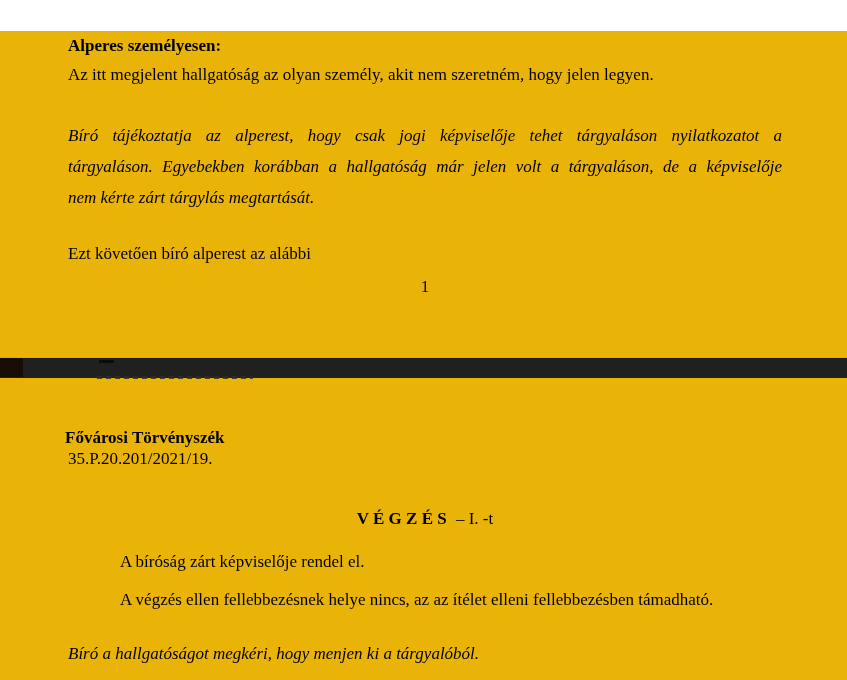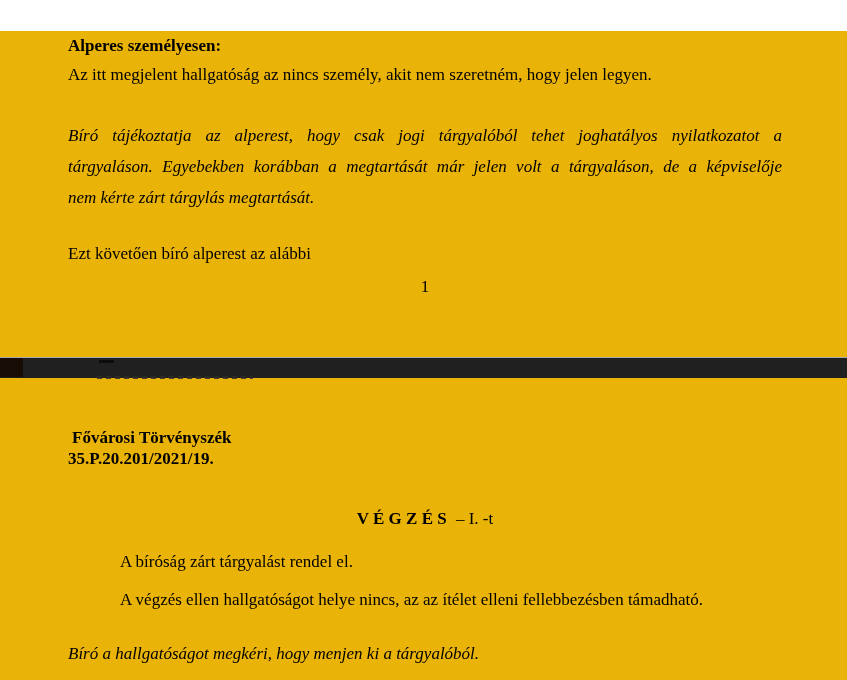--- a/index.html
+++ b/index.html
@@ -48,22 +48,22 @@
   }
   .letter-tops {
     top: 345px; left: 97px; width: 156px; height: 3px;
     background: repeating-linear-gradient(90deg,
       #2f2b2a 0px, #2f2b2a 5px,
       transparent 5px, transparent 9px);
     opacity: 0.85;
   }
 
   
-  .p2-court   { top: 396px; left: 72px; font-weight: bold; }
-  .p2-case    { top: 417px; left: 68px; font-weight: bold; }
+  .p2-court   { top: 396px; left: 65px; font-weight: bold; }
+  .p2-case    { top: 417px; left: 68px; font-weight: normal; }
   .p2-title   { top: 477px; left: 68px; width: 714px; text-align: center; }
   .p2-title .t-bold { font-weight: bold; font-family: Liberation Serif, serif; }
   .p2-title .t-rest { font-weight: normal; margin-left: 5px; }
   .p2-line1   { top: 520px; left: 120px; width: 662px; }
   .p2-line2   { top: 558px; left: 120px; width: 680px; }
   .p2-it1     { top: 612px; left: 68px; font-style: italic; }
   .p2-it2     { top: 651px; left: 68px; font-style: italic; }
 
   
   .bottom-shade {
@@ -73,24 +73,24 @@
   }
 </style>
 </head>
 <body>
 
 <div class="screen">
 
   <div>
     <div class="abs p1-heading">Alperes személyesen:</div>
 
-    <div class="abs p1-para1">Az itt megjelent hallgatóság az nincs személy, akit nem szeretném, hogy jelen legyen.</div>
+    <div class="abs p1-para1">Az itt megjelent hallgatóság az olyan személy, akit nem szeretném, hogy jelen legyen.</div>
 
-    <div class="abs p1-it-line l0">Bíró tájékoztatja az alperest, hogy csak jogi tárgyalóból tehet joghatályos nyilatkozatot a</div>
-    <div class="abs p1-it-line l1">tárgyaláson. Egyebekben korábban a megtartását már jelen volt a tárgyaláson, de a képviselője</div>
+    <div class="abs p1-it-line l0">Bíró tájékoztatja az alperest, hogy csak jogi képviselője tehet tárgyaláson nyilatkozatot a</div>
+    <div class="abs p1-it-line l1">tárgyaláson. Egyebekben korábban a hallgatóság már jelen volt a tárgyaláson, de a képviselője</div>
     <div class="abs p1-it-line l2">nem kérte zárt tárgylás megtartását.</div>
 
     <div class="abs p1-closing">Ezt követően bíró alperest az alábbi</div>
 
     <div class="abs p1-pagenum">1</div>
   </div>
 
   <div class="abs separator-band"></div>
   <div class="abs separator-corner"></div>
   <div class="abs band-inner-mark"></div>
@@ -99,23 +99,23 @@
   <div>
     <div class="abs p2-court">Fővárosi Törvényszék</div>
 
     <div class="abs p2-case">35.P.20.201/2021/19.</div>
 
     <div class="abs p2-title">
       <span class="t-bold">V É G Z É S</span>
       <span class="t-rest">– I. -t</span>
     </div>
 
-    <div class="abs p2-line1">A bíróság zárt tárgyalást rendel el.</div>
+    <div class="abs p2-line1">A bíróság zárt képviselője rendel el.</div>
 
-    <div class="abs p2-line2">A végzés ellen hallgatóságot helye nincs, az az ítélet elleni fellebbezésben támadható.</div>
+    <div class="abs p2-line2">A végzés ellen fellebbezésnek helye nincs, az az ítélet elleni fellebbezésben támadható.</div>
 
     <div class="abs p2-it1">Bíró a hallgatóságot megkéri, hogy menjen ki a tárgyalóból.</div>
 
     <div class="abs p2-it2">Ezt követően bíró ismerteti az elmúlt tárgyalás óta keletkezett iratokat.</div>
   </div>
 
   <div class="abs bottom-shade"></div>
 </div>
 
 </body></html>

